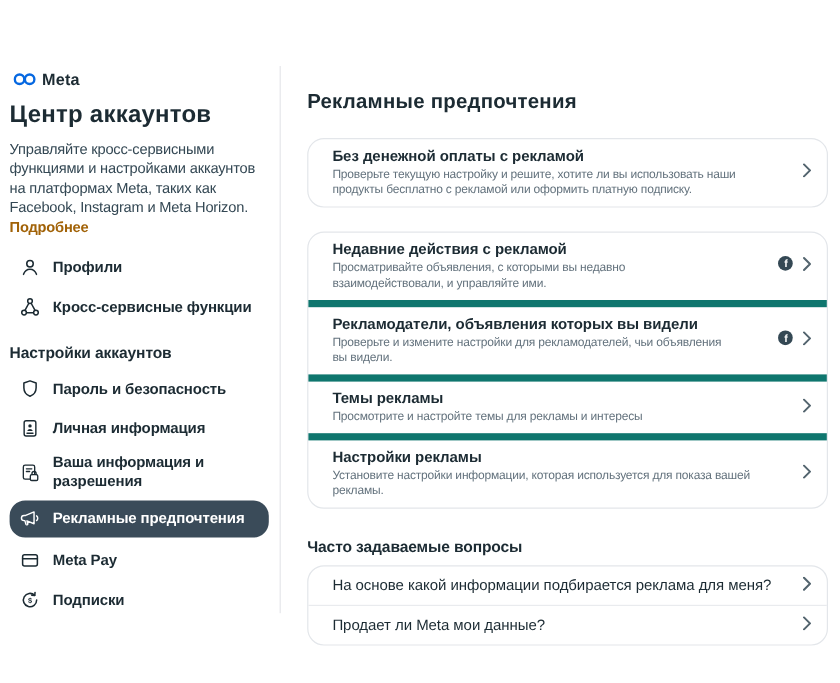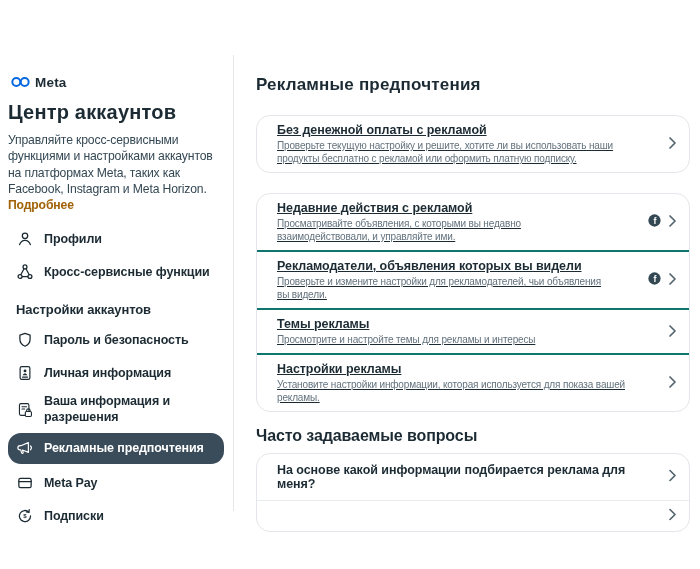--- a/index.html
+++ b/index.html
@@ -3,50 +3,50 @@
 <meta charset="utf-8">
 <style>
   * { box-sizing: border-box; margin: 0; padding: 0; }
   html,body { background:#fff; }
   body { font-family: "Liberation Sans", sans-serif; -webkit-font-smoothing: antialiased; }
   .screen { position:relative; width:700px; height:569px; background:#fff; overflow:hidden; color:#1c2b33; }
 
   .divider-v { position:absolute; left:233px; top:55px; width:1px; height:456px; background:#e5e7ea; }
 
   
-  .sidebar { position:absolute; left:8px; top:74px; width:216px; }
+  .sidebar { position:absolute; left:8px; top:58px; width:216px; }
   .logo { display:flex; align-items:center; gap:5px; height:16px; margin-left:3px; }
   .logo-text { font-size:13.5px; font-weight:700; letter-spacing:.2px; }
   .sb-title { font-size:20px; font-weight:700; margin-top:11px; letter-spacing:.2px; }
   .sb-desc { margin-top:8px; font-size:12.2px; line-height:1.34; color:#344854; letter-spacing:-.15px; font-weight:500; }
   .sb-link { color:#a16207; font-weight:700; cursor:pointer; }
   .nav { margin-top:9px; }
   .nav-item { display:flex; align-items:center; gap:10px; height:33px; padding:0 8px; border-radius:13px; font-size:12.5px; font-weight:600; letter-spacing:-.1px; cursor:pointer; }
   .nav-item .ic { width:18px; height:18px; flex:none; display:flex; align-items:center; justify-content:center; }
   .nav-item.two-line { height:40px; line-height:1.22;justify-content:space-between; }
   .nav-item.selected { background:#3a4b59; color:#fff; height:31px; margin:3px 0; }
-  .nav-section { font-size:13px; font-weight:700; margin:13px 8px 7px; letter-spacing:-.1px; }
+  .nav-section { font-size:13px; font-weight:700; margin:13px 0 7px; letter-spacing:-.1px; }
   .ic svg { display:block; }
 
   
   .main { position:absolute; left:256px; top:75px; width:434px; }
   .main-heading { font-size:17px; font-weight:700; letter-spacing:.2px; }
   .card { border:1px solid #e3e6ea; border-radius:14px; background:#fff; }
   .card-1 { margin-top:20px; }
   .card-2 { margin-top:20px; }
   .card-faq { margin-top:8px; }
-  .row { position:relative; padding:7px 20px; cursor:pointer;text-decoration:underline; }
-  .row + .row { border-top:2px solid #0f766e; }
+  .row { position:relative; padding:7px 20px; cursor:pointer; }
+  .row + .row { border-top:6px solid #0f766e; }
   .row-title { font-size:12.5px; font-weight:700; letter-spacing:-.05px; }
   .row-desc { font-size:10px; color:#63727d; line-height:1.3; margin-top:2px; letter-spacing:-.15px; }
   .pad-fb { padding-right:74px; }
   .pad-ch { padding-right:52px; }
   .row-end { position:absolute; right:13px; top:50%; transform:translateY(-50%); display:flex; align-items:center; gap:8px; }
-  .faq-heading { font-size:16px; font-weight:700; margin-top:15px; letter-spacing:-.1px; }
-  .faq-row { position:relative; display:flex; align-items:center; padding:9px 44px 9px 20px; font-size:12.5px; font-weight:700; letter-spacing:-.05px; cursor:pointer; min-height:31px; }
+  .faq-heading { font-size:13px; font-weight:700; margin-top:24px; letter-spacing:-.1px; }
+  .faq-row { position:relative; display:flex; align-items:center; padding:9px 44px 9px 20px; font-size:12.5px; font-weight:400; letter-spacing:-.05px; cursor:pointer; min-height:31px; }
   .faq-row + .faq-row { border-top:1px solid #e9ebee; }
 </style>
 </head>
 <body>
 
 <div class="screen">
   <div class="divider-v"></div>
 
   <div class="sidebar">
     <div class="logo">
@@ -244,20 +244,21 @@
         <span>На основе какой информации подбирается реклама для меня?</span>
         <div class="row-end">
           <span>
             <svg width="7" height="12" viewBox="0 0 7 12" fill="none">
                 <path d="M1 1l5 5-5 5" stroke="#54656f" stroke-width="1.7" stroke-linecap="round" stroke-linejoin="round"></path>
               </svg>
           </span>
         </div>
       </div>
       <div class="faq-row">
+        <span>Продает ли Meta мои данные?</span>
         <div class="row-end">
           <span>
             <svg width="7" height="12" viewBox="0 0 7 12" fill="none">
                 <path d="M1 1l5 5-5 5" stroke="#54656f" stroke-width="1.7" stroke-linecap="round" stroke-linejoin="round"></path>
               </svg>
           </span>
         </div>
       </div>
     </div>
   </div>

